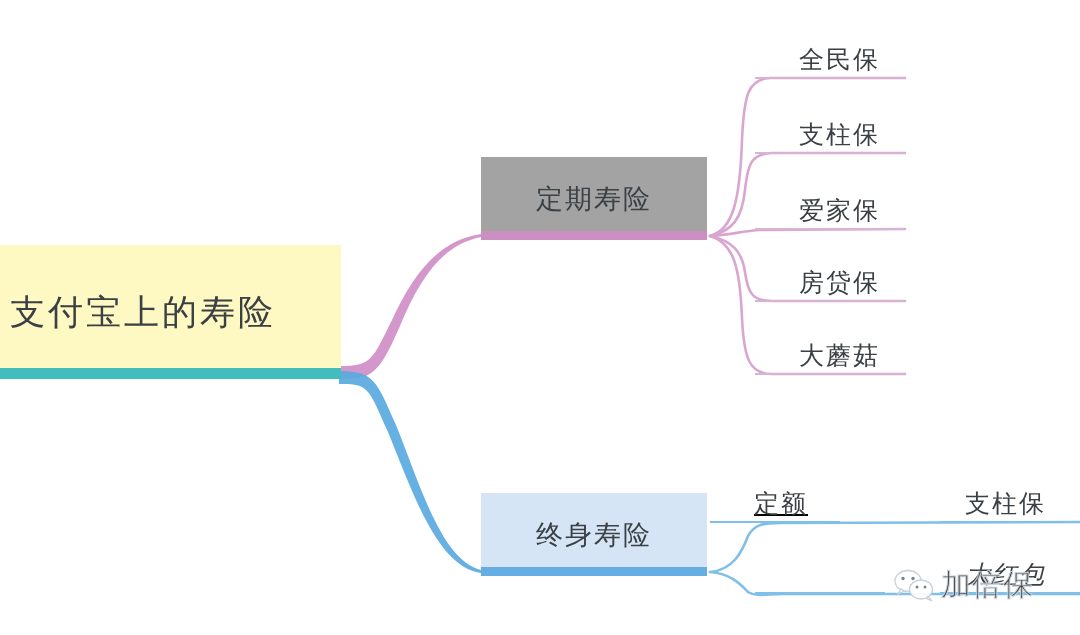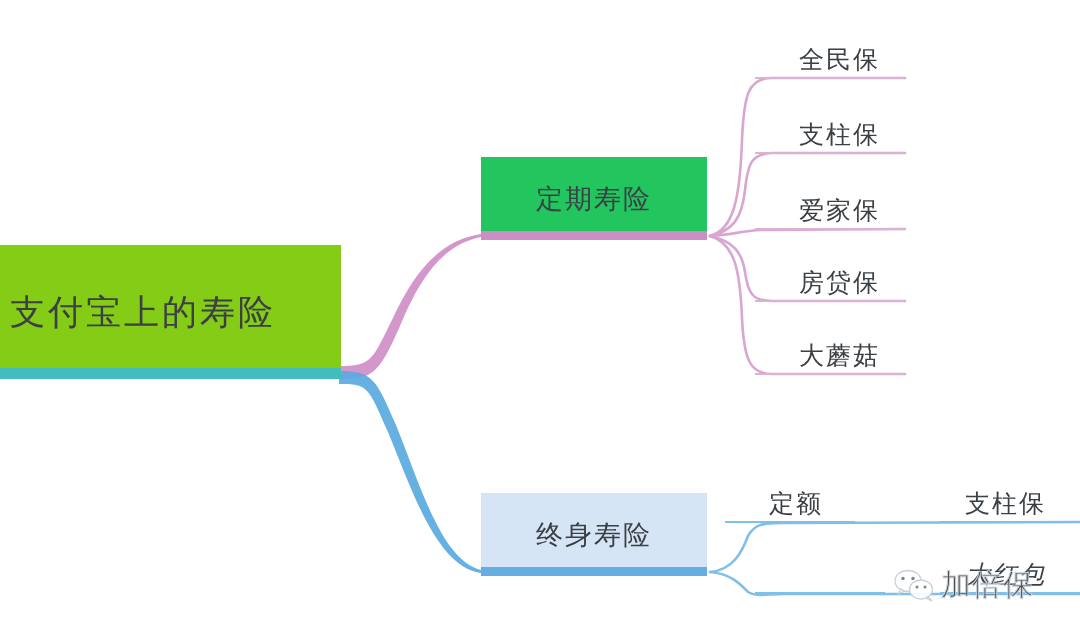--- a/index.html
+++ b/index.html
@@ -45,40 +45,40 @@
     bottom: 0;
     width: 100%;
   }
 
   
   #node-root {
     left: 0px;
     top: 245px;
     width: 341px;
     height: 134px;
-    background: #84cc16;
+    background: #fef9c3;
   }
   #node-root .box-label {
     font-size: 35px;
     padding-left: 10px;
     text-align: left;
     letter-spacing: 3px;
   }
   #node-root .box-rule {
     height: 11px;
     background: #41bdbd;
   }
 
   
   #node-term {
     left: 481px;
     top: 157px;
     width: 226px;
     height: 83px;
-    background: #22c55e;
+    background: #a3a3a3;
   }
   #node-term .box-label {
     font-size: 27px;
   }
   #node-term .box-rule {
     height: 9px;
     background: #cc8fc4;
   }
 
   
@@ -125,21 +125,21 @@
   }
   .leaf.pink .leaf-rule { background: #d9b3d4; }
   .leaf.blue .leaf-rule { background: #7fbfe8; }
 
   #leaf-t0 { left: 755px; top: 26px;  width: 150px; height: 53px; }
   #leaf-t1 { left: 755px; top: 101px; width: 150px; height: 53px; }
   #leaf-t2 { left: 755px; top: 177px; width: 150px; height: 53px; }
   #leaf-t3 { left: 755px; top: 249px; width: 150px; height: 53px; }
   #leaf-t4 { left: 755px; top: 322px; width: 150px; height: 53px; }
 
-  #leaf-w0 { left: 725px; top: 470px; width: 130px; height: 53px; }
+  #leaf-w0 { left: 710px; top: 470px; width: 130px; height: 53px; text-decoration: underline; }
   #leaf-w1 { left: 755px; top: 541px; width: 130px; height: 53px; }
 
   #leaf-w0b { left: 940px; top: 470px; width: 140px; height: 53px; }
   #leaf-w1b { left: 940px; top: 541px; width: 140px; height: 53px; font-style: italic; }
   #leaf-w0b .leaf-label, #leaf-w1b .leaf-label { padding-left: 25px; }
 
   
   #watermark {
     position: absolute;
     left: 893px;

